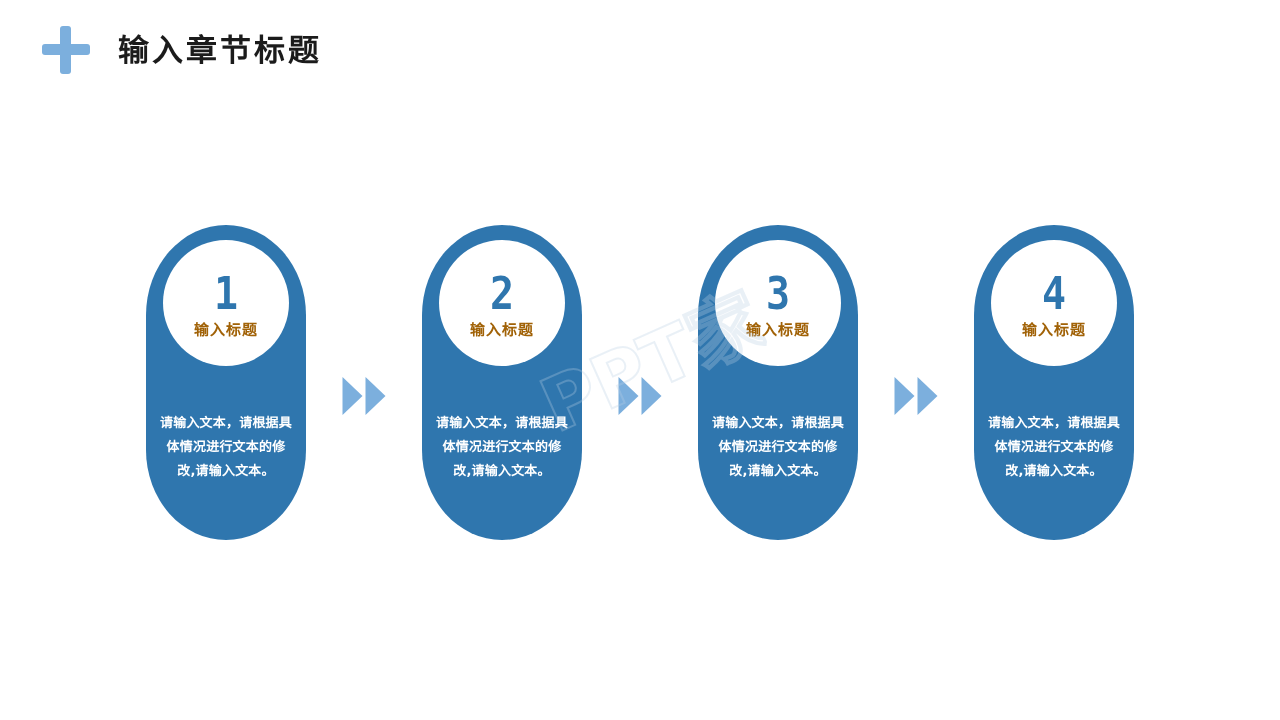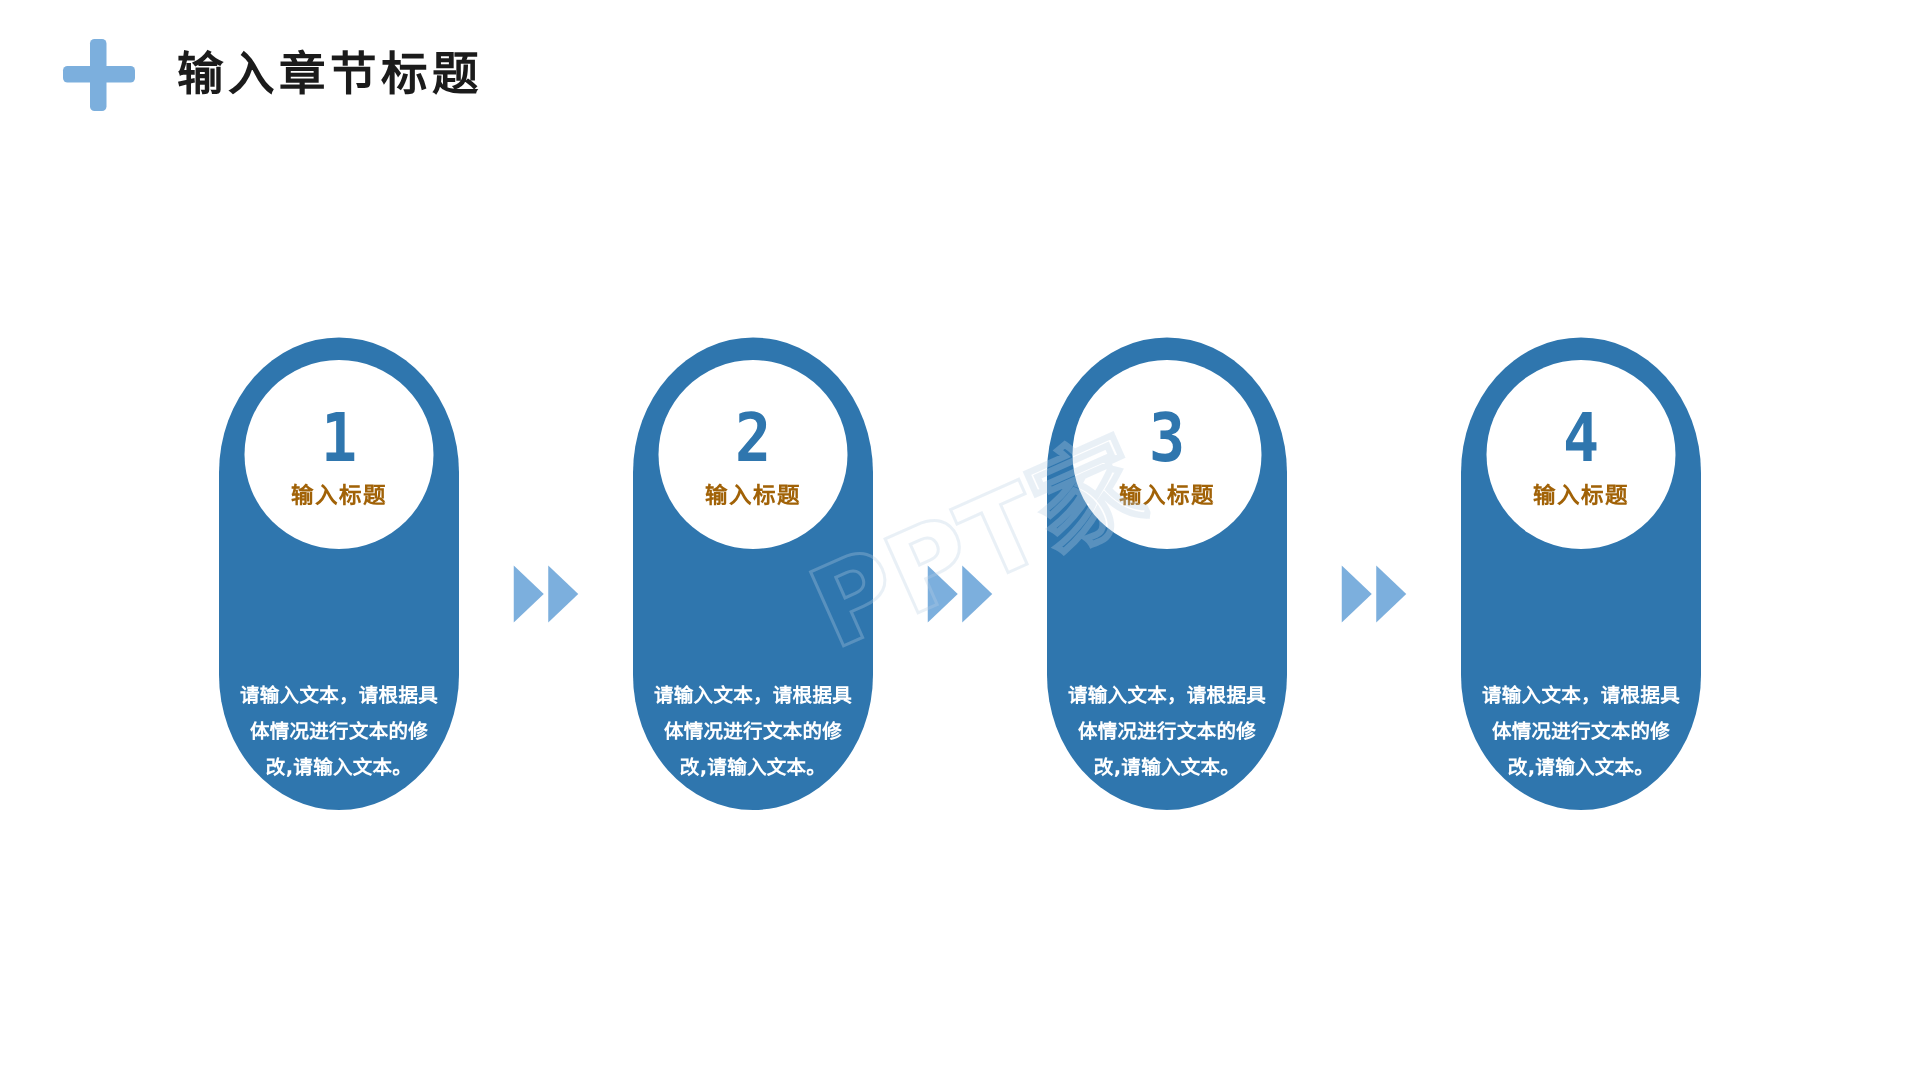--- a/index.html
+++ b/index.html
@@ -130,21 +130,20 @@
     left: 13px;
     right: 13px;
     top: 186px;
     font-family: "DejaVu Sans", "Liberation Sans", sans-serif;
     font-size: 13px;
     font-weight: 700;
     color: #ffffff;
     line-height: 1.85;
     text-align: center;
     letter-spacing: 0.2px;
-    margin-top: 42px;
   }
 
   
   .sep {
     position: relative;
     width: 116px;
     flex: 0 0 auto;
     height: 315px;
   }
   .sep .chevrons {

